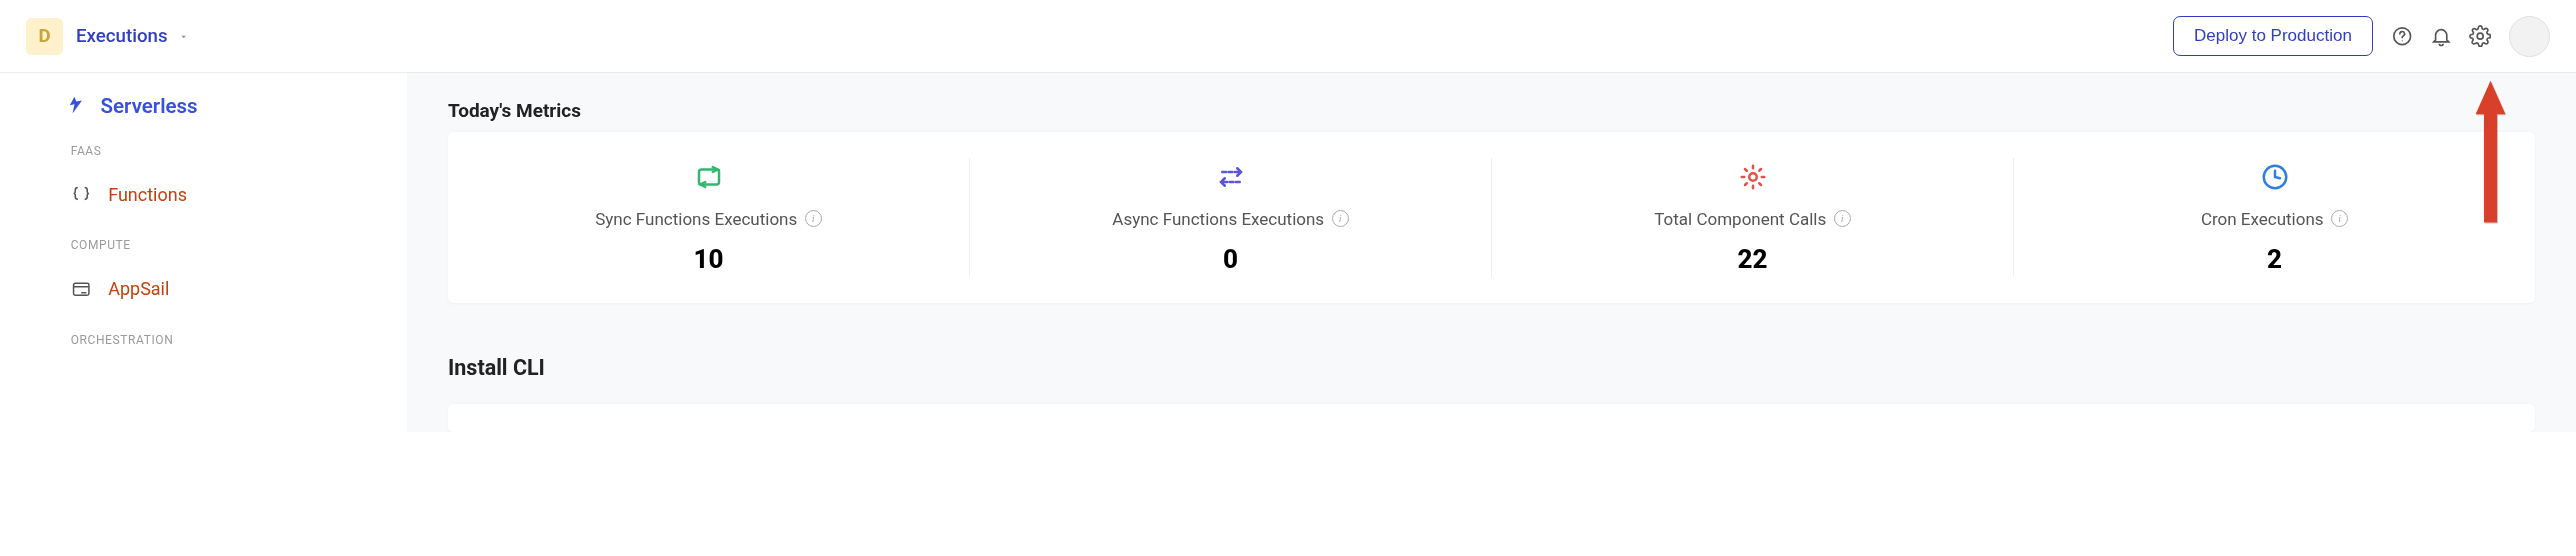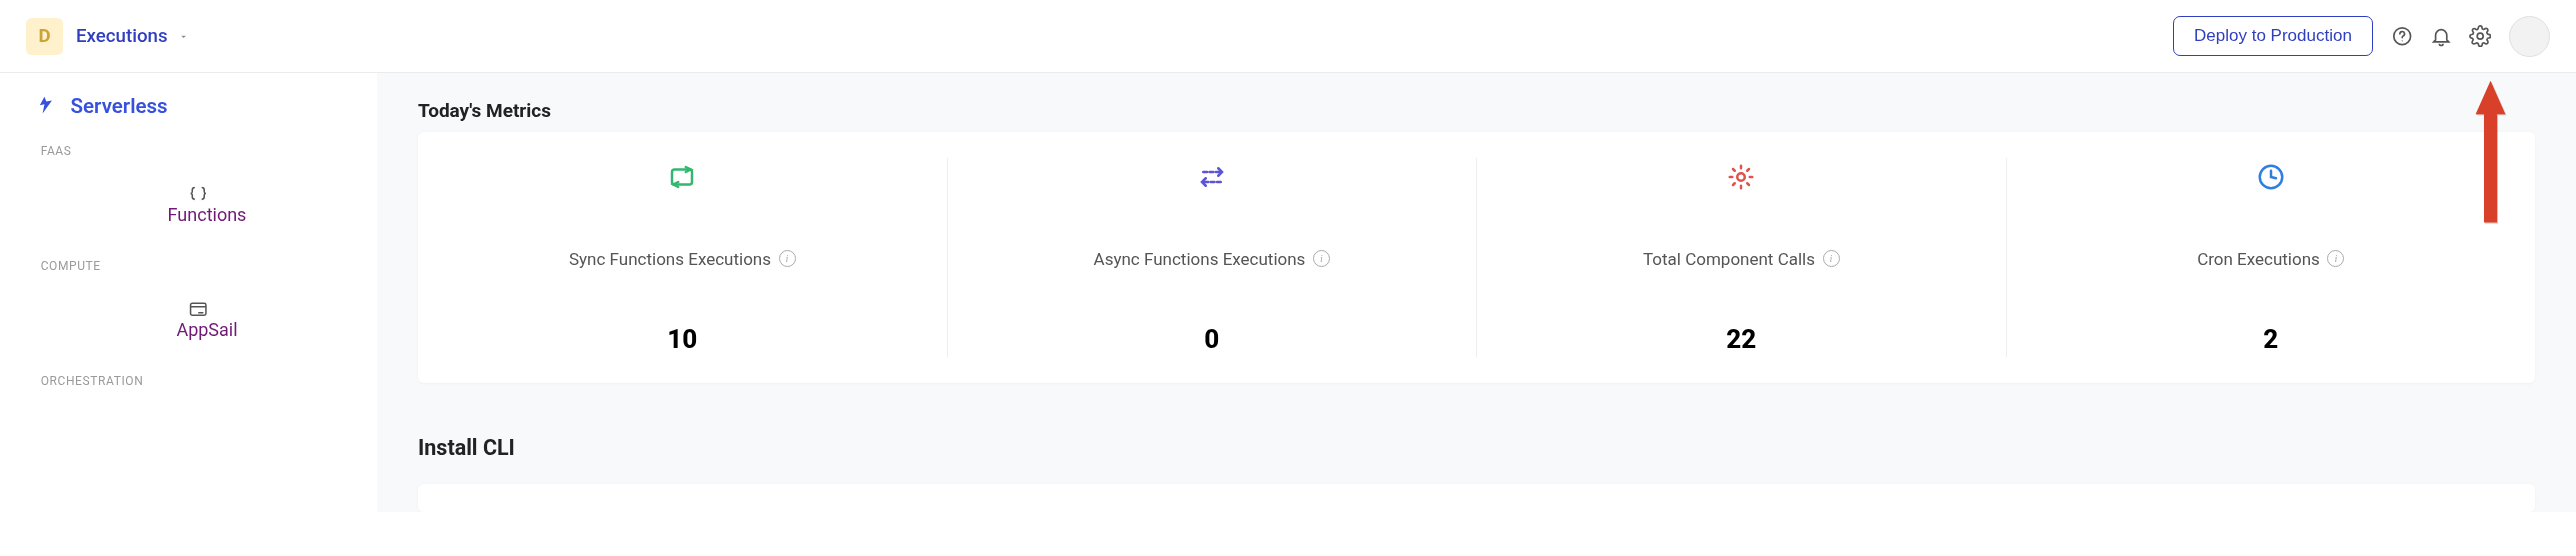--- a/index.html
+++ b/index.html
@@ -8,34 +8,34 @@
     
     .topbar { display: flex; align-items: center; padding: 13px 26px; border-bottom: 0.9px solid #ececec; height: 73px; }
     .project-badge { width: 37px; height: 37px; background: #fff1cc; color: #caa339; font-weight: 700; font-size: 18.7px; display: flex; align-items: center; justify-content: center; border-radius: 5.6px; margin-right: 13px; }
     .project-name { font-size: 18.7px; color: #2f3fc0; font-weight: 500; margin-right: 7.5px; }
     .spacer { flex: 1; }
     .deploy-btn { border: 0.9px solid #2f3fc0; color: #2f3fc0; background: #fff; font-size: 17px; font-weight: 500; padding: 9.3px 20.5px; border-radius: 7px; cursor: pointer; margin-right: 9.3px; }
     .icon-btn { width: 39px; height: 39px; display: flex; align-items: center; justify-content: center; cursor: pointer; color: #555; border-radius: 5.6px; }
     .avatar { width: 41px; height: 41px; border-radius: 50%; background: #f2f2f2; border: 1.9px solid #e0e0e0; margin-left: 9.3px; }
 
     
-    .body { display: flex; height: calc(100% - 73px); }
+    .body { display: flex; height: calc(100% - 73px); padding-left: 30px; }
     .sidebar { width: 377px; padding: 20.5px 0 20.5px 37px; }
     .brand { display: flex; align-items: center; font-size: 20.5px; font-weight: 600; color: #3650df; margin-bottom: 26px; }
     .brand svg { margin-right: 11.2px; }
     .nav-section-hdr { font-size: 12px; color: #9a9a9a; letter-spacing: 0.6px; margin: 9.3px 0 17px 3.7px; text-transform: uppercase; }
-    .nav-item { display: flex; align-items: center; font-size: 18px; color: #701a75; padding: 9.3px 3.7px; cursor: pointer; flex-direction: column; }
+    .nav-item { display: flex; align-items: center; font-size: 18px; color: #c2410c; padding: 9.3px 3.7px; cursor: pointer; }
     .nav-item svg { margin-right: 17px; color: #555; }
     .nav-section { margin-bottom: 24px; }
 
     
     .main { flex: 1; background: #f8f9fb; padding: 26px 41px 0 41px; position: relative; }
     .section-title { font-size: 19px; font-weight: 700; color: #222; margin-bottom: 10px; }
     .metrics-card { background: #fff; border-radius: 5.6px; box-shadow: 0 0.9px 2.8px rgba(0,0,0,0.04); display: flex; padding: 26px 0; }
-    .metric { flex: 1; display: flex; flex-direction: column; align-items: center; padding: 3.7px 18.7px; gap: 40px; }
+    .metric { flex: 1; display: flex; flex-direction: column; align-items: center; padding: 3.7px 18.7px; }
     .metric + .metric { border-left: 0.9px solid #eee; }
     .metric-label-row { display: flex; align-items: center; color: #555; font-size: 17px; margin-top: 17px; margin-bottom: 15px; }
     .info-icon { width: 17px; height: 17px; border: 1.4px solid #aaa; border-radius: 50%; margin-left: 7.5px; display: flex; align-items: center; justify-content: center; font-size: 10.3px; color: #aaa; font-style: italic; font-family: Georgia, serif; }
     .metric-value { font-size: 26px; font-weight: 800; color: #000000; text-align: right; }
 
     .cli-title { font-size: 21.5px; font-weight: 700; margin-top: 52px; }
     .cli-strip { background: #fff; border-radius: 5.6px; box-shadow: 0 0.9px 2.8px rgba(0,0,0,0.04); height: 28px; margin-top: 24px; }
 
     
     .annot-arrow { position: absolute; top: 0px; right: 65px; pointer-events: none; }

